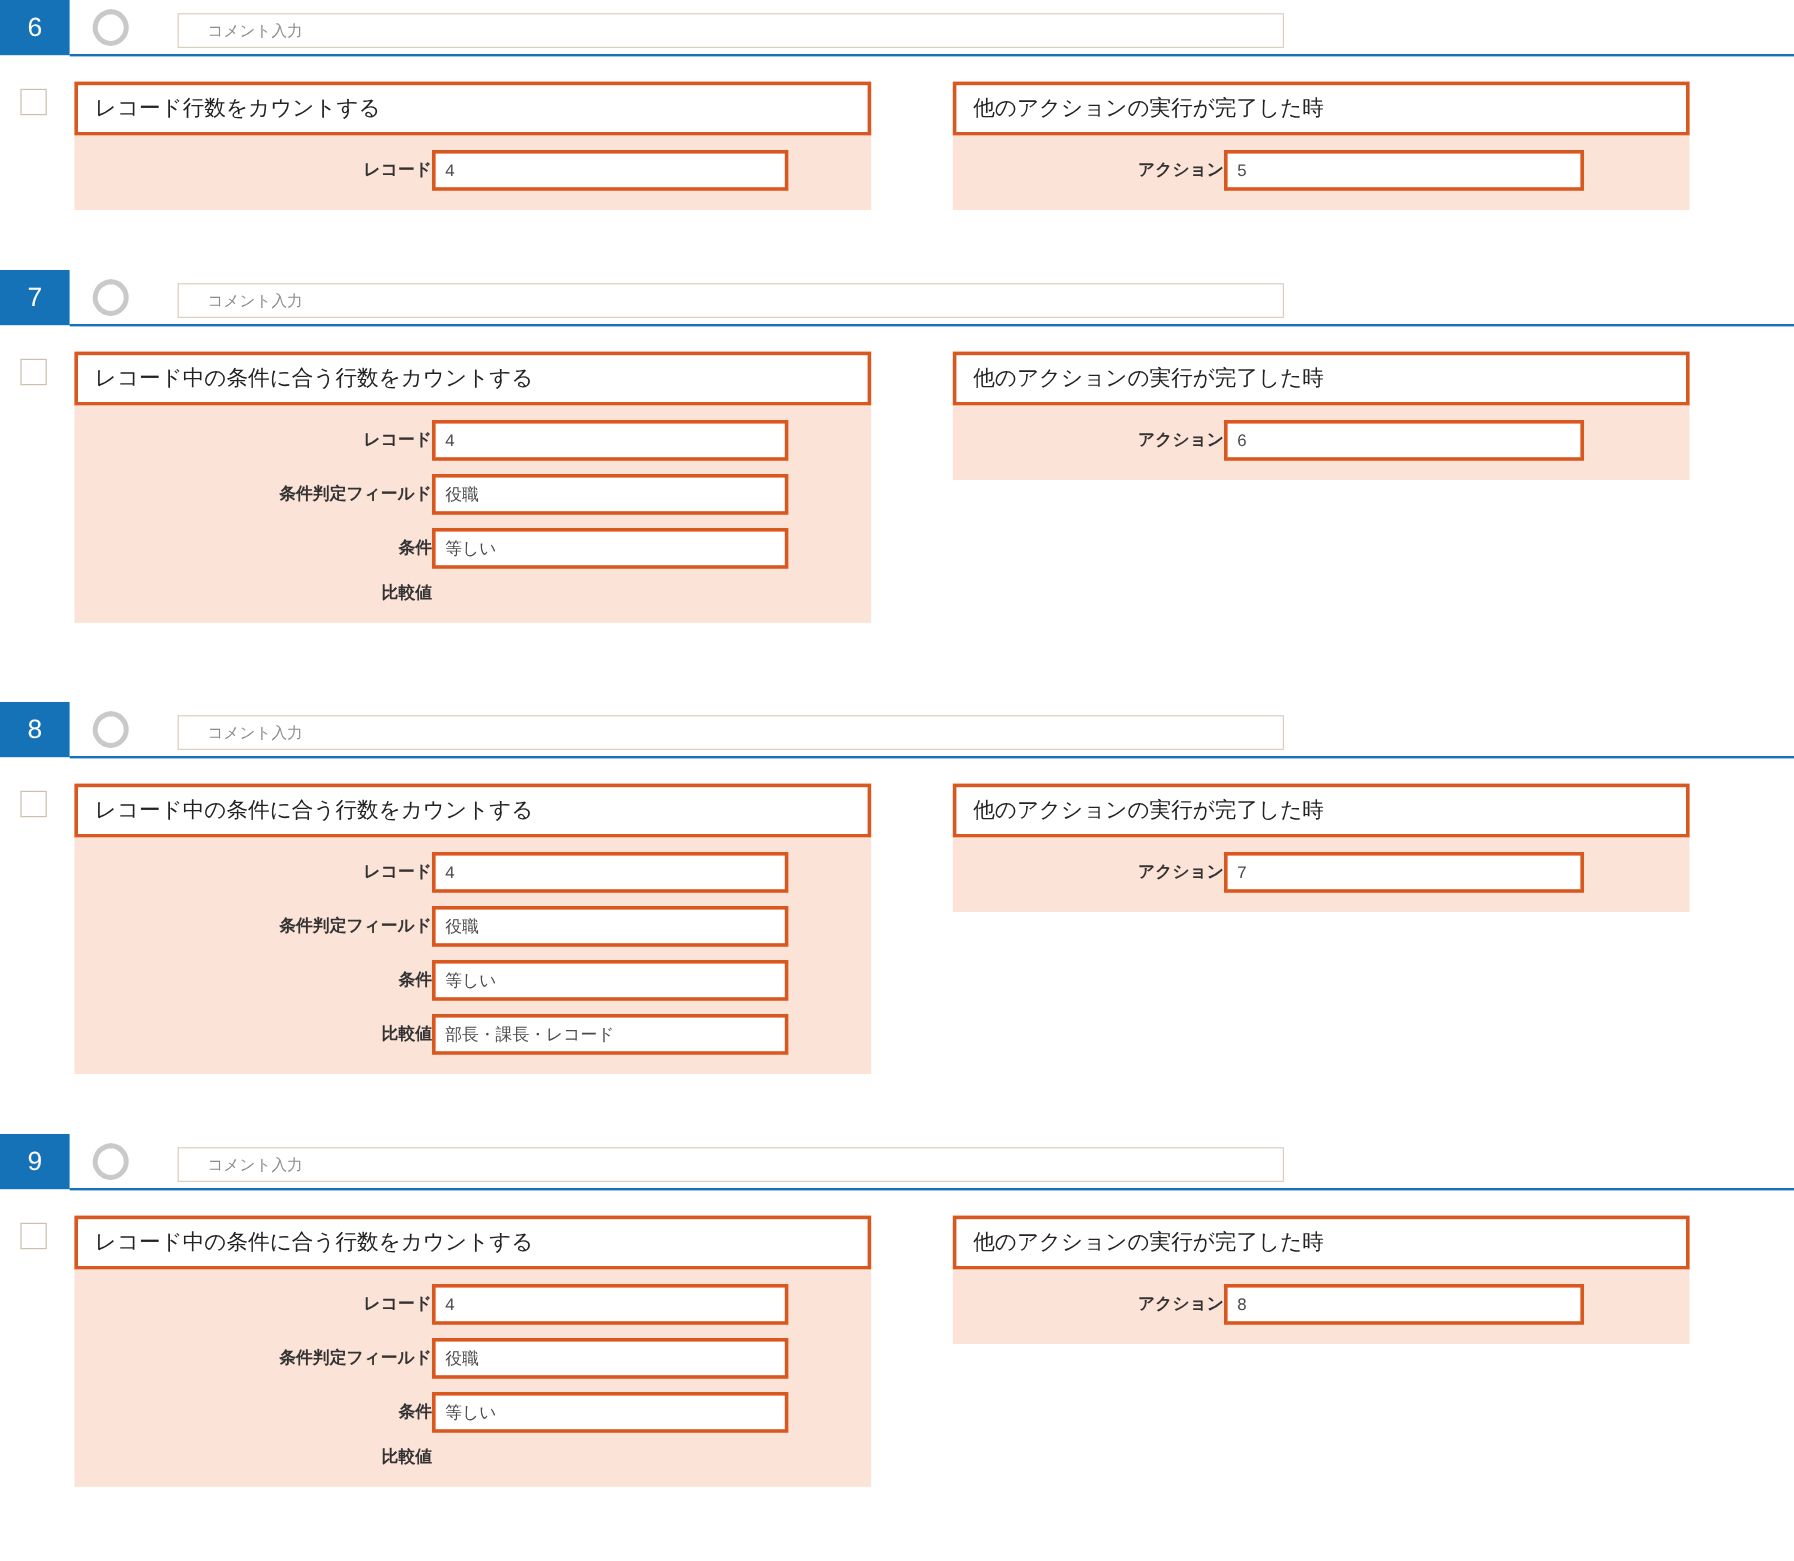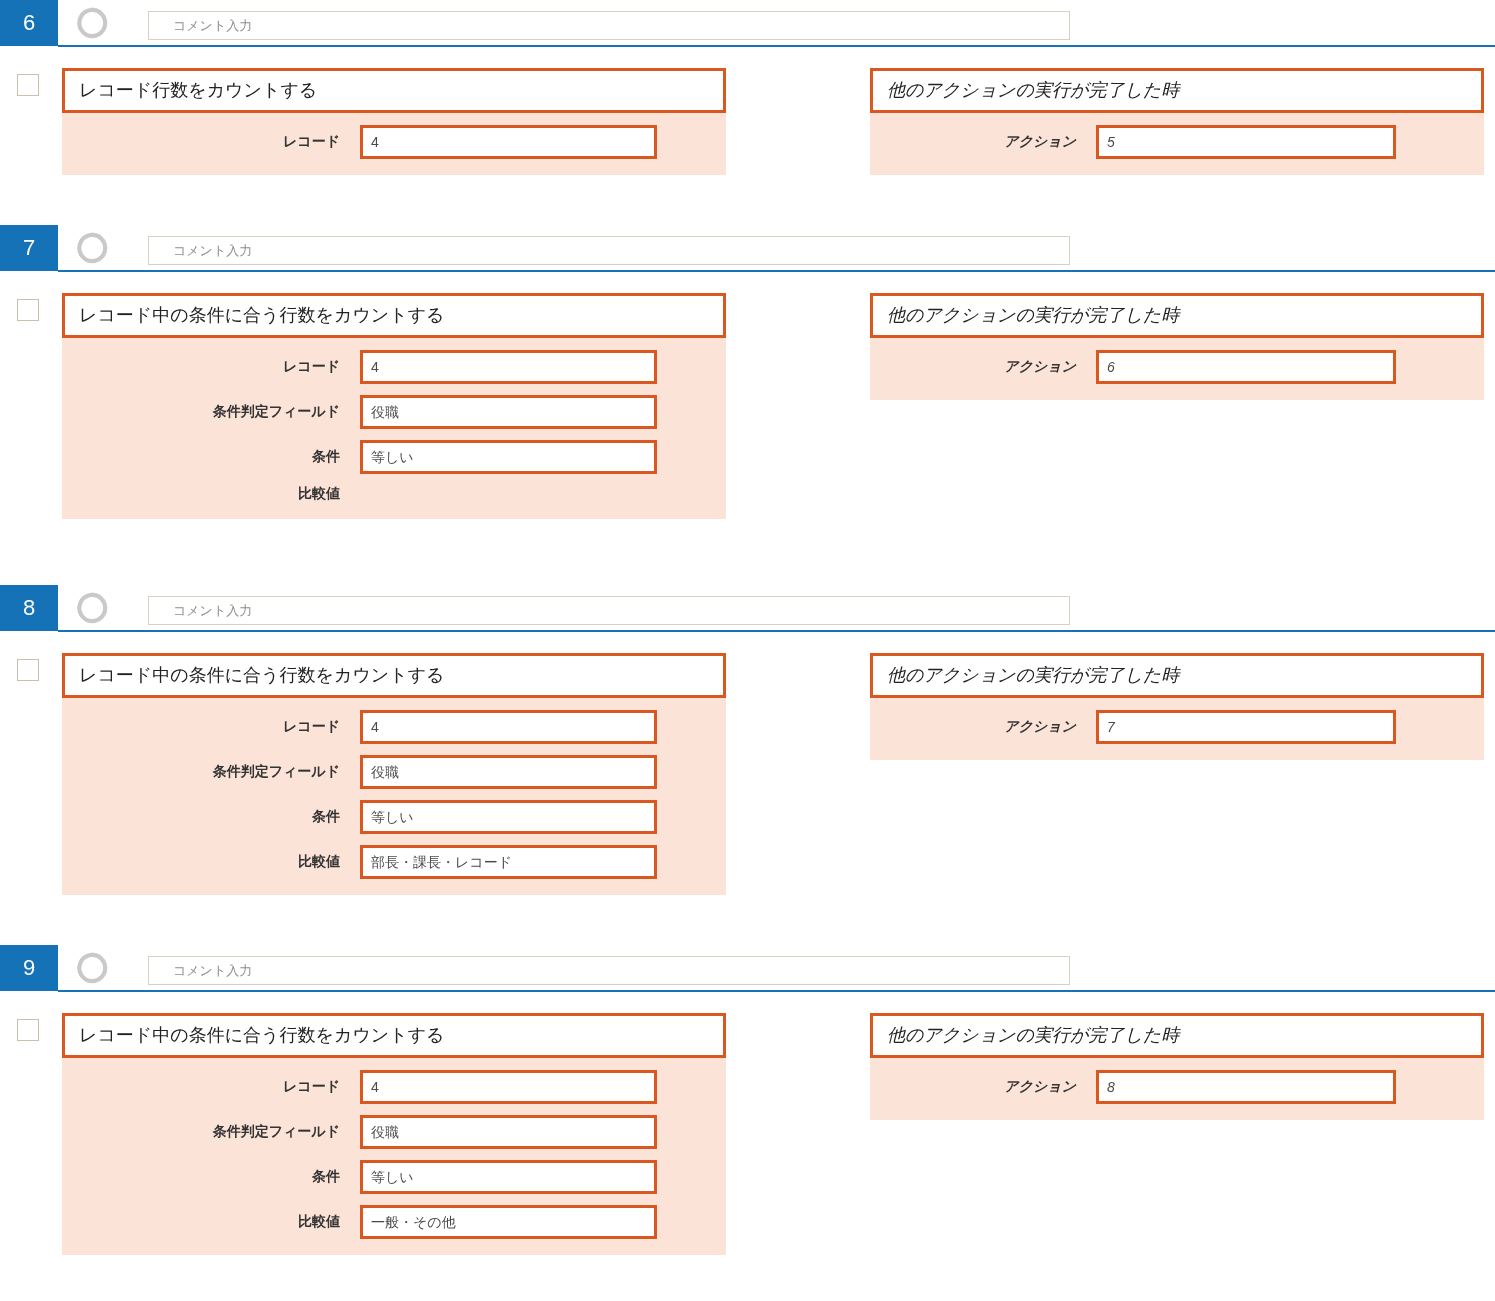--- a/index.html
+++ b/index.html
@@ -82,21 +82,21 @@
     top: 28px;
     width: 22px;
     height: 22px;
     background: #ffffff;
     border: 1px solid #cbbfae;
   }
 
   
   .panel { position: absolute; top: 22px; }
   .panel-left  { left: 62px;  width: 664px; }
-  .panel-right { left: 870px; width: 614px; font-style: italic; }
+  .panel-right { left: 794px; width: 614px; }
 
   .panel-title {
     background: #ffffff;
     border: 3px solid #d9581f;
     height: 45px;
     line-height: 39px;
     font-size: 18px;
     color: #222222;
     padding: 0 0 0 14px;
     white-space: nowrap;
@@ -112,21 +112,21 @@
     margin-bottom: 11px;
   }
   .field-row:last-child { margin-bottom: 0; }
 
   .field-label {
     text-align: right;
     font-size: 14px;
     font-weight: bold;
     color: #333333;
     white-space: nowrap;
-    padding-right: 20px;
+    padding-right: 0;
   }
   .panel-left  .field-label { width: 298px; }
   .panel-right .field-label { width: 226px; }
 
   .field-value {
     background: #ffffff;
     border: 3px solid #d9581f;
     height: 34px;
     line-height: 28px;
     font-size: 14px;
@@ -284,21 +284,20 @@
             <div class="field-row">
               <div class="field-label">条件判定フィールド</div>
               <div class="field-value">役職</div>
             </div>
             <div class="field-row">
               <div class="field-label">条件</div>
               <div class="field-value">等しい</div>
             </div>
             <div class="field-row">
               <div class="field-label">比較値</div>
-              <div class="field-value">一般・その他</div>
             </div>
           </div>
         </div>
         <div class="panel panel-right">
           <div class="panel-title">他のアクションの実行が完了した時</div>
           <div class="panel-fields">
             <div class="field-row">
               <div class="field-label">アクション</div>
               <div class="field-value">8</div>
             </div>

